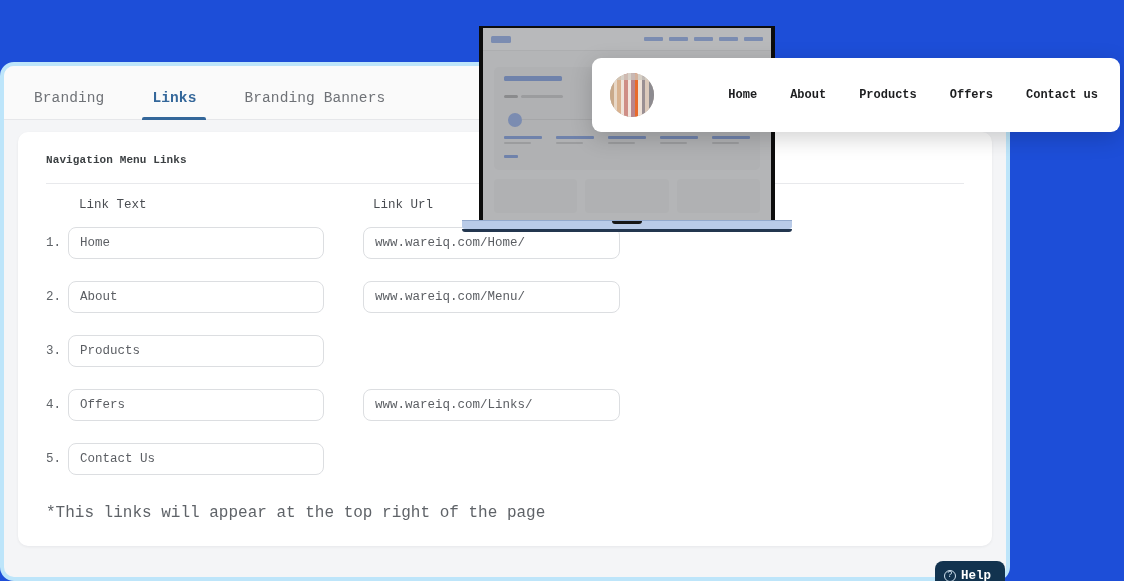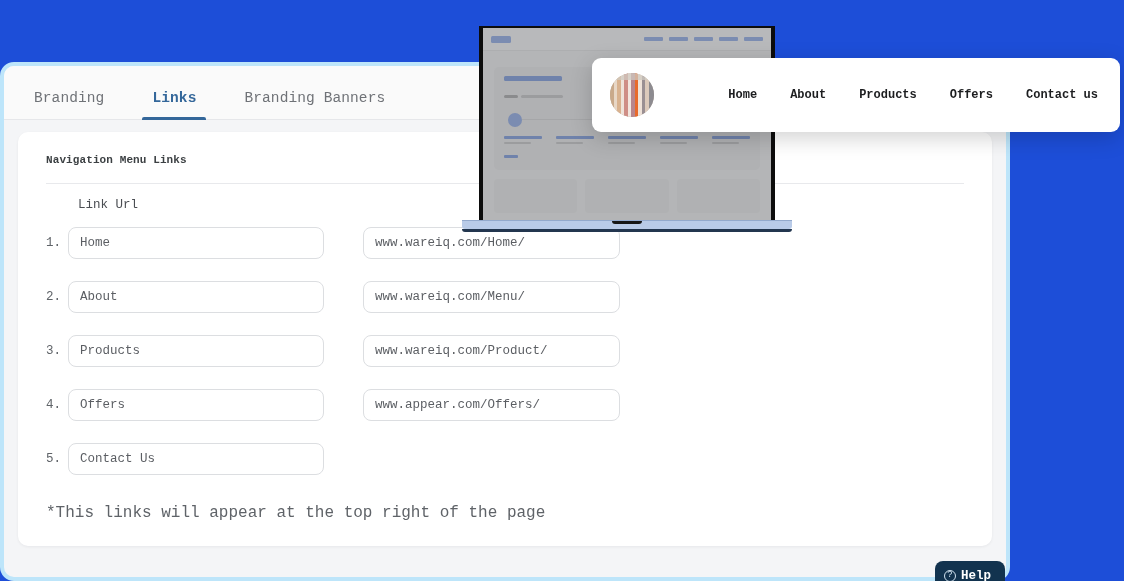--- a/index.html
+++ b/index.html
@@ -271,45 +271,45 @@
       <div class="tab">Branding Banners</div>
     </div>
 
     <div class="content-area">
       <div class="card">
 
         <div class="card-title">Navigation Menu Links</div>
         <div class="card-divider"></div>
 
         <div class="col-headers">
+          <div class="col-head text-col">Link Text</div>
           <div class="col-head url-col">Link Url</div>
         </div>
 
         <div class="link-row">
           <div class="row-num">1.</div>
           <div class="field text-col">Home</div>
           <div class="field url-col">www.wareiq.com/Home/</div>
         </div>
 
         <div class="link-row">
           <div class="row-num">2.</div>
           <div class="field text-col">About</div>
           <div class="field url-col">www.wareiq.com/Menu/</div>
         </div>
 
         <div class="link-row">
           <div class="row-num">3.</div>
           <div class="field text-col">Products</div>
-          <div class="field url-col">www.wareiq.com/Product/</div>
         </div>
 
         <div class="link-row">
           <div class="row-num">4.</div>
           <div class="field text-col">Offers</div>
-          <div class="field url-col">www.appear.com/Offers/</div>
+          <div class="field url-col">www.wareiq.com/Links/</div>
         </div>
 
         <div class="link-row">
           <div class="row-num">5.</div>
           <div class="field text-col">Contact Us</div>
         </div>
 
         <div class="footnote">*This links will appear at the top right of the page</div>
       </div>
     </div>

